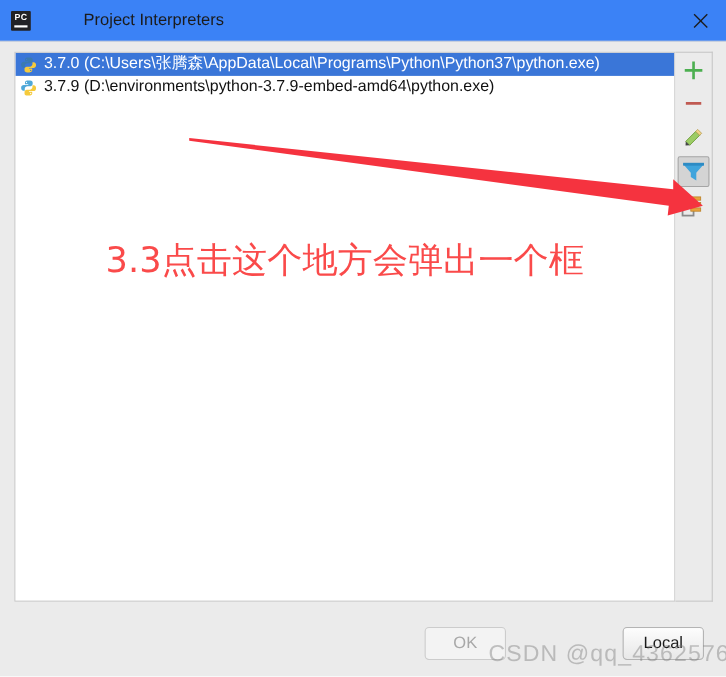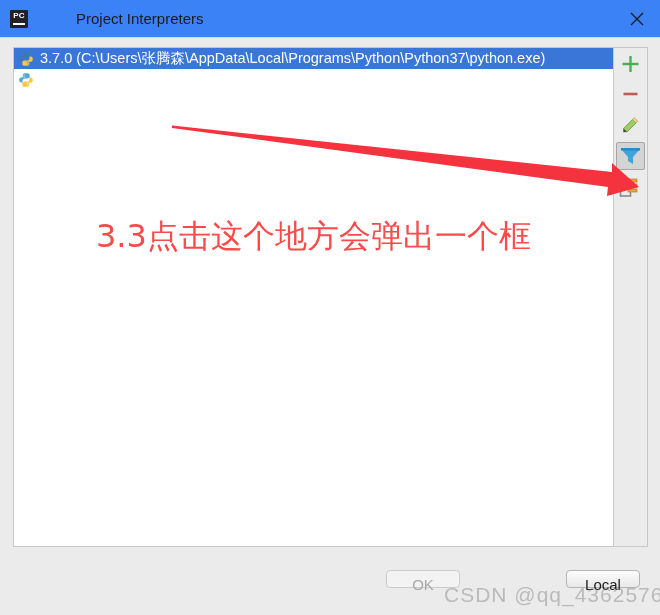--- a/index.html
+++ b/index.html
@@ -129,21 +129,21 @@
     background: #d4d4d4;
     border: 1px solid #a5a5a5;
     border-radius: 2px;
   }
   .tool-btn svg { position: absolute; left: 0; top: 0; }
 
   
   .btn {
     position: absolute;
     top: 532px;
-    width: 74px; height: 18px;
+    width: 74px; height: 30px;
     border: 1px solid #b4b4b4;
     border-radius: 4px;
     background: linear-gradient(to bottom, #fdfdfd 0%, #f2f2f2 50%, #e8e8e8 100%);
     font-size: 15px;
     color: #1b1b1b;
     font-family: "Liberation Sans", sans-serif;
     line-height: 28px;
     text-align: center;
     box-sizing: border-box;
     cursor: default;
@@ -214,20 +214,21 @@
           <path d="M8.4 14.8c1.6 0 2.9-0.5 2.9-1.9v-1.6h-3v-0.5h4.1c1.3 0 2.4-0.8 2.4-2.6 0-1.8-0.9-2.7-2.2-2.7h-1.1v1.7c0 1.3-1.1 2.4-2.4 2.4H6.3c-1.1 0-2 0.9-2 2v1.3c0 1.2 1 1.9 2.3 1.9h1.8zM9.9 13.6c-0.3 0-0.6-0.3-0.6-0.6 0-0.3 0.3-0.6 0.6-0.6 0.3 0 0.6 0.3 0.6 0.6 0 0.3-0.3 0.6-0.6 0.6z" fill="#f5ca3c"></path>
         </svg>
         <span>3.7.0 (C:\Users\张腾森\AppData\Local\Programs\Python\Python37\python.exe)</span>
       </div>
 
       <div class="row">
         <svg class="py-icon" viewBox="0 0 16 16">
           <path d="M7.6 1.2c-1.6 0-2.9.5-2.9 1.9v1.6h3v0.5H3.6c-1.3 0-2.4.8-2.4 2.6 0 1.8.9 2.7 2.2 2.7h1.1V8.8c0-1.3 1.1-2.4 2.4-2.4h2.8c1.1 0 2-0.9 2-2V3.1c0-1.2-1-1.9-2.3-1.9H7.6zM6.1 2.4c0.3 0 0.6 0.3 0.6 0.6 0 0.3-0.3 0.6-0.6 0.6-0.3 0-0.6-0.3-0.6-0.6 0-0.3 0.3-0.6 0.6-0.6z" fill="#4fa8d8"></path>
           <path d="M8.4 14.8c1.6 0 2.9-0.5 2.9-1.9v-1.6h-3v-0.5h4.1c1.3 0 2.4-0.8 2.4-2.6 0-1.8-0.9-2.7-2.2-2.7h-1.1v1.7c0 1.3-1.1 2.4-2.4 2.4H6.3c-1.1 0-2 0.9-2 2v1.3c0 1.2 1 1.9 2.3 1.9h1.8zM9.9 13.6c-0.3 0-0.6-0.3-0.6-0.6 0-0.3 0.3-0.6 0.6-0.6 0.3 0 0.6 0.3 0.6 0.6 0 0.3-0.3 0.6-0.6 0.6z" fill="#f5ca3c"></path>
         </svg>
+        <span>3.7.9 (D:\environments\python-3.7.9-embed-amd64\python.exe)</span>
       </div>
 
     </div>
 
     <div class="toolstrip">
 
       <div class="tool-btn" style="top:2px;">
         <svg width="29" height="28" viewBox="0 0 29 28">
           <line x1="14.5" y1="6" x2="14.5" y2="22" stroke="#4caf50" stroke-width="2.4"></line>
           <line x1="6.5" y1="14" x2="22.5" y2="14" stroke="#4caf50" stroke-width="2.4"></line>

